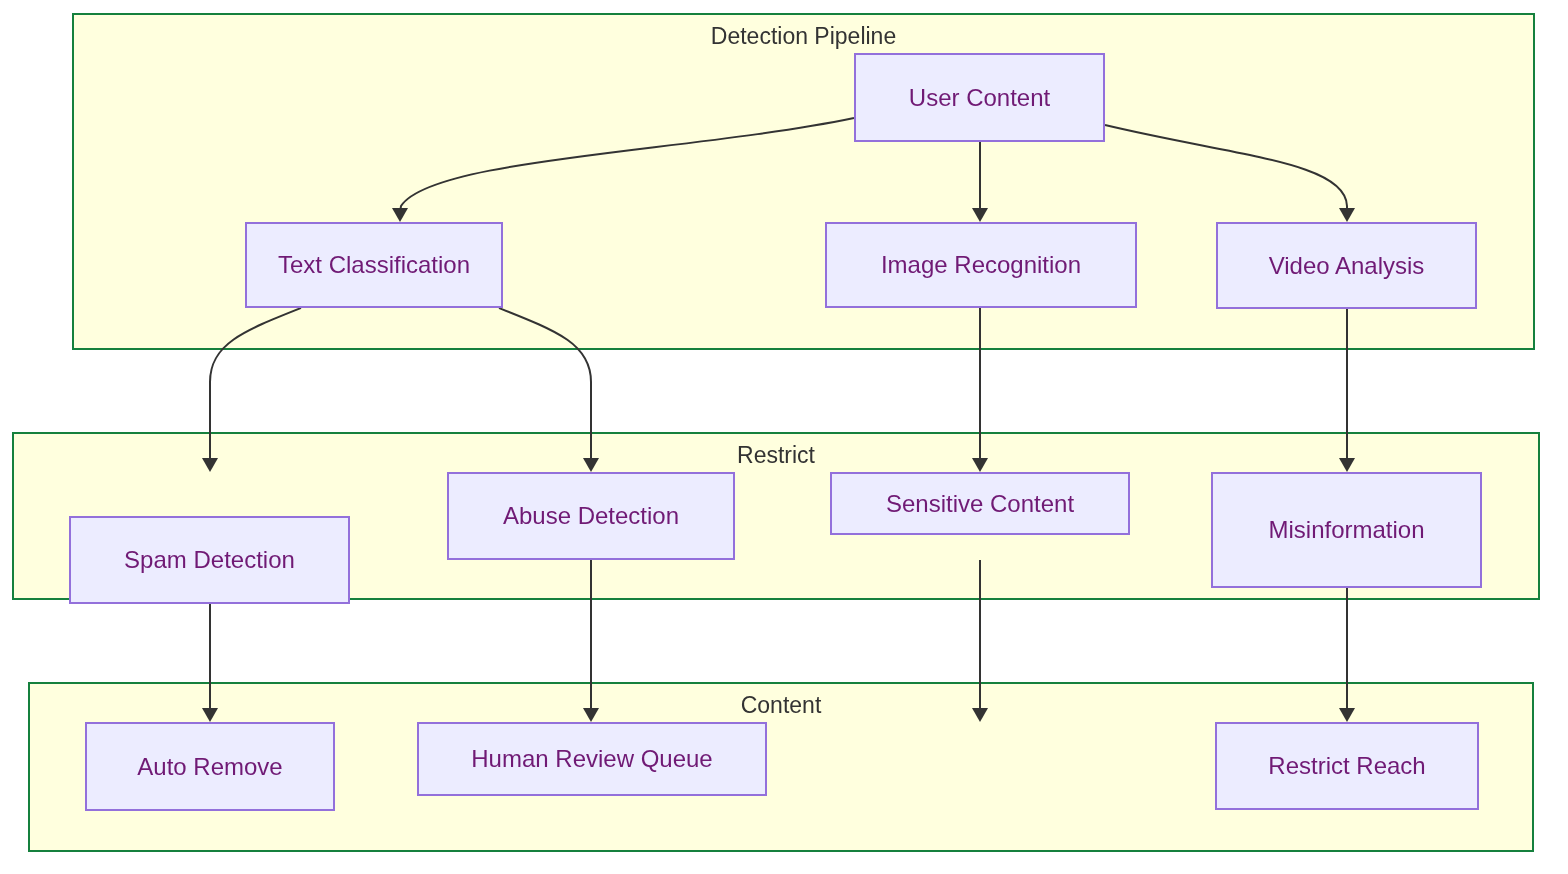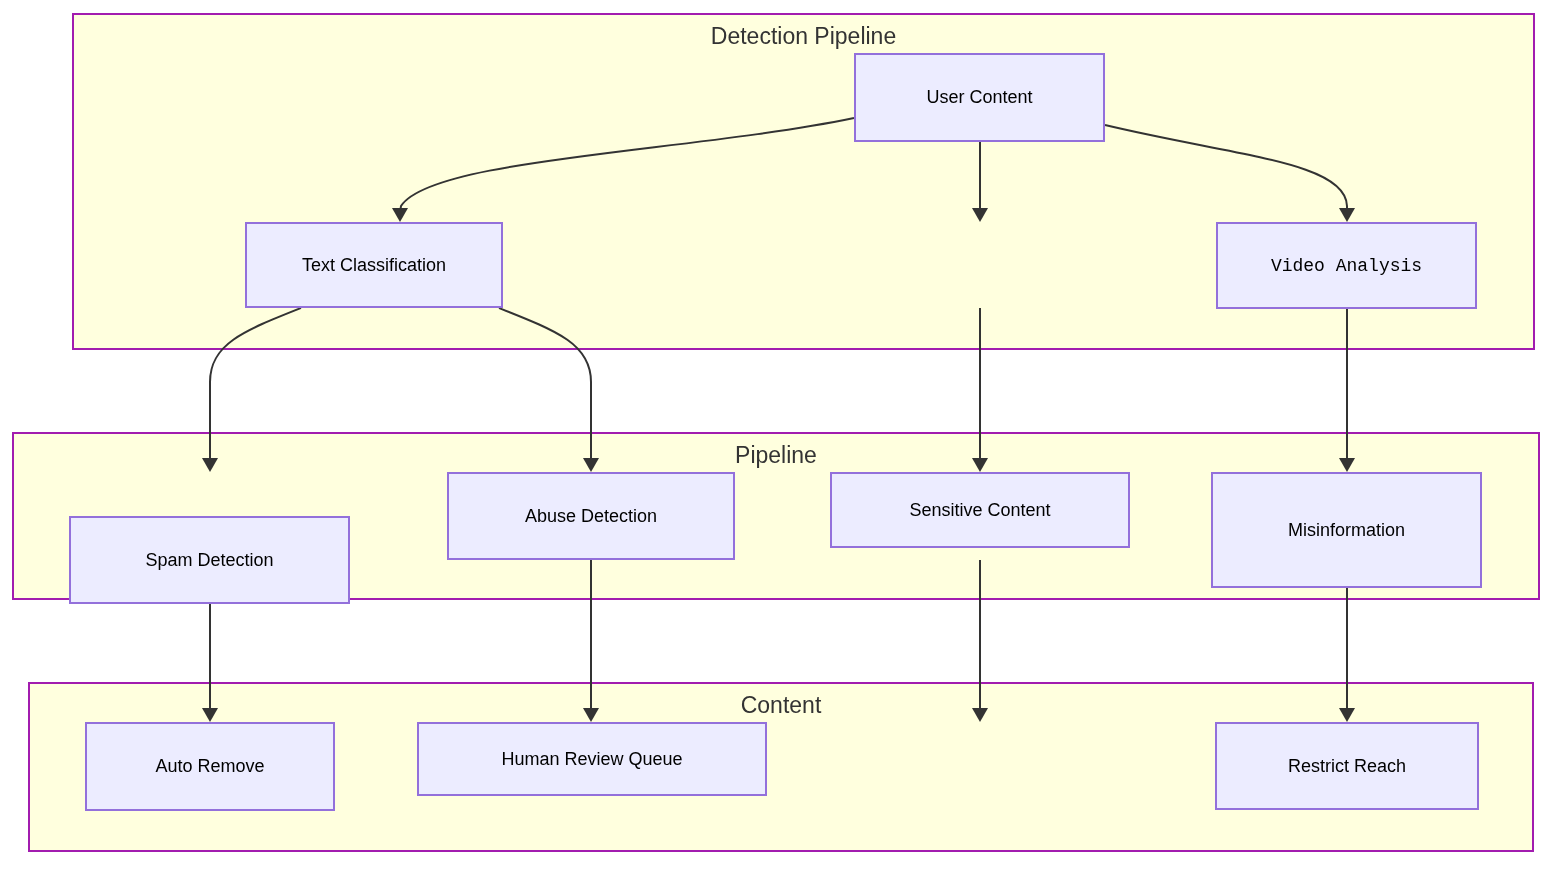--- a/index.html
+++ b/index.html
@@ -7,81 +7,81 @@
     position: relative;
     width: 1568px;
     height: 874px;
     background: #ffffff;
     font-family: "Liberation Sans", sans-serif;
     overflow: hidden;
   }
   .cluster {
     position: absolute;
     background: #ffffde;
-    border: 2px solid #a21caf;
+    border: 2px solid #15803d;
     box-sizing: border-box;
     padding-left: 36px;
   }
   .cluster-title {
     position: absolute;
     left: 0; right: 0; top: 8px;
     text-align: center;
     font-size: 23px;
     color: #333333;
     white-space: nowrap;
   }
   .node {
     position: absolute;
     background: #ececff;
     border: 2px solid #9370db;
     box-sizing: border-box;
     display: flex;
     align-items: center;
     justify-content: center;
-    font-size: 18px;
-    color: #000000;
+    font-size: 24px;
+    color: #701a75;
     text-align: center;
     white-space: nowrap;
     z-index: 3;
   }
   #edges {
     position: absolute;
     left: 0; top: 0;
     width: 1568px; height: 874px;
     pointer-events: none;
     z-index: 2;
   }
   
   .c-detection { left: 72px;  top: 13px;  width: 1463px; height: 337px; }
   .c-analysis  { left: 12px;  top: 432px; width: 1528px; height: 168px; }
   .c-action    { left: 28px;  top: 682px; width: 1506px; height: 170px; }
   
   .n-user_content       { left: 854px;  top: 53px;  width: 251px; height: 89px; }
   .n-text_classification{ left: 245px;  top: 222px; width: 258px; height: 86px; }
   .n-image_recognition  { left: 825px;  top: 222px; width: 312px; height: 86px; }
-  .n-video_analysis     { left: 1216px; top: 222px; width: 261px; height: 87px; font-family: Liberation Mono, monospace; }
+  .n-video_analysis     { left: 1216px; top: 222px; width: 261px; height: 87px; }
   .n-spam_detection     { left: 69px;   top: 472px; width: 281px; height: 88px; margin-top: 44px; }
   .n-abuse_detection    { left: 447px;  top: 472px; width: 288px; height: 88px; }
-  .n-sensitive_content  { left: 830px;  top: 472px; width: 300px; height: 76px; }
+  .n-sensitive_content  { left: 830px;  top: 472px; width: 300px; height: 63px; }
   .n-misinformation     { left: 1211px; top: 472px; width: 271px; height: 116px; }
   .n-auto_remove        { left: 85px;   top: 722px; width: 250px; height: 89px; }
   .n-human_review_queue { left: 417px;  top: 722px; width: 350px; height: 74px; }
   .n-content_label      { left: 848px;  top: 722px; width: 264px; height: 89px; }
   .n-restrict_reach     { left: 1215px; top: 722px; width: 264px; height: 88px; }
 </style>
 </head>
 <body>
 
 <div id="canvas">
 
   <div class="cluster c-detection">
     <div class="cluster-title">Detection Pipeline</div>
   </div>
   <div class="cluster c-analysis">
-    <div class="cluster-title">Pipeline</div>
+    <div class="cluster-title">Restrict</div>
   </div>
   <div class="cluster c-action">
     <div class="cluster-title">Content</div>
   </div>
 
   <svg id="edges" width="1568" height="874" viewBox="0 0 1568 874" xmlns="http://www.w3.org/2000/svg">
       <path d="M854,118 C690,152 432,158 401,206 L400,212" fill="none" stroke="#333333" stroke-width="2"></path>
       <polygon points="392,208 408,208 400,222" fill="#333333"></polygon>
       <path d="M980,142 L980,212" fill="none" stroke="#333333" stroke-width="2"></path>
       <polygon points="972,208 988,208 980,222" fill="#333333"></polygon>
@@ -100,20 +100,21 @@
       <path d="M591,560 L591,712" fill="none" stroke="#333333" stroke-width="2"></path>
       <polygon points="583,708 599,708 591,722" fill="#333333"></polygon>
       <path d="M980,560 L980,712" fill="none" stroke="#333333" stroke-width="2"></path>
       <polygon points="972,708 988,708 980,722" fill="#333333"></polygon>
       <path d="M1347,560 L1347,712" fill="none" stroke="#333333" stroke-width="2"></path>
       <polygon points="1339,708 1355,708 1347,722" fill="#333333"></polygon>
     </svg>
 
   <div class="node n-user_content">User Content</div>
   <div class="node n-text_classification">Text Classification</div>
+  <div class="node n-image_recognition">Image Recognition</div>
   <div class="node n-video_analysis">Video Analysis</div>
   <div class="node n-spam_detection">Spam Detection</div>
   <div class="node n-abuse_detection">Abuse Detection</div>
   <div class="node n-sensitive_content">Sensitive Content</div>
   <div class="node n-misinformation">Misinformation</div>
   <div class="node n-auto_remove">Auto Remove</div>
   <div class="node n-human_review_queue">Human Review Queue</div>
   <div class="node n-restrict_reach">Restrict Reach</div>
 
 </div>

